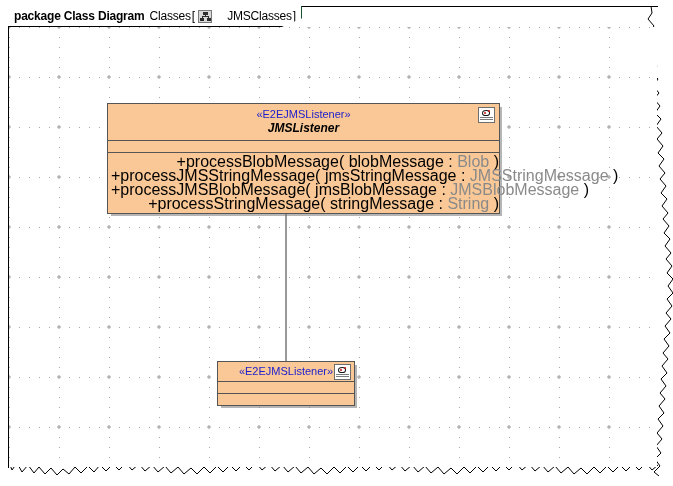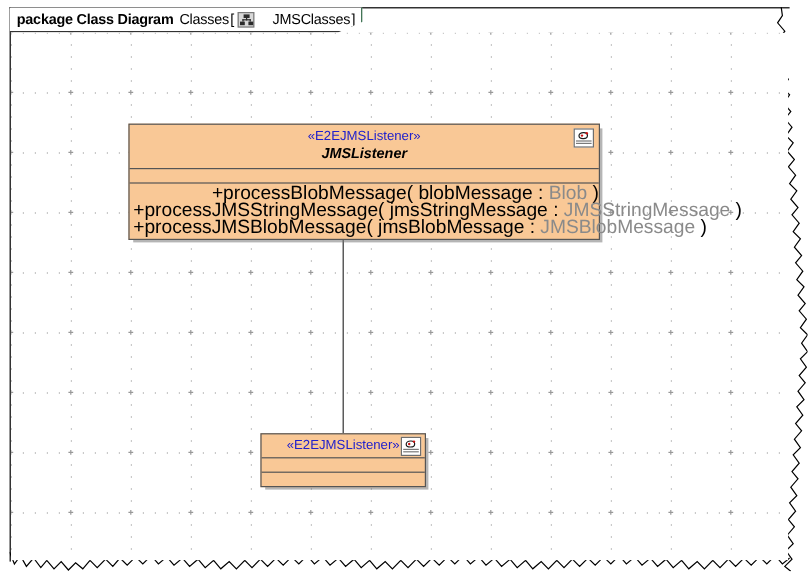--- a/index.html
+++ b/index.html
@@ -1708,20 +1708,27 @@
           <span class="ptype">JMSStringMessage</span>
           <span class="punc">)</span>
         </div>
         <div class="uml-op">
           <span class="vis">+</span><span class="mname">processJMSBlobMessage</span><span class="punc">(</span>
           <span class="punc">jmsBlobMessage</span>
           <span class="punc">:</span>
           <span class="ptype">JMSBlobMessage</span>
           <span class="punc">)</span>
         </div>
+        <div class="uml-op">
+          <span class="vis">+</span><span class="mname">processStringMessage</span><span class="punc">(</span>
+          <span class="punc">stringMessage</span>
+          <span class="punc">:</span>
+          <span class="ptype">String</span>
+          <span class="punc">)</span>
+        </div>
       </div>
     </div>
 
     <div class="uml-class" id="class-jmsmessagelistener" style="left:208px; top:334px; width:138px;">
 
       <div class="uml-head" style="padding:2px 0 3px 0;">
         <div class="uml-stereotype">«E2EJMSListener»</div>
 
         <span class="badge-icon" style="right:3px; top:2px;">
           <span class="blob"></span>

